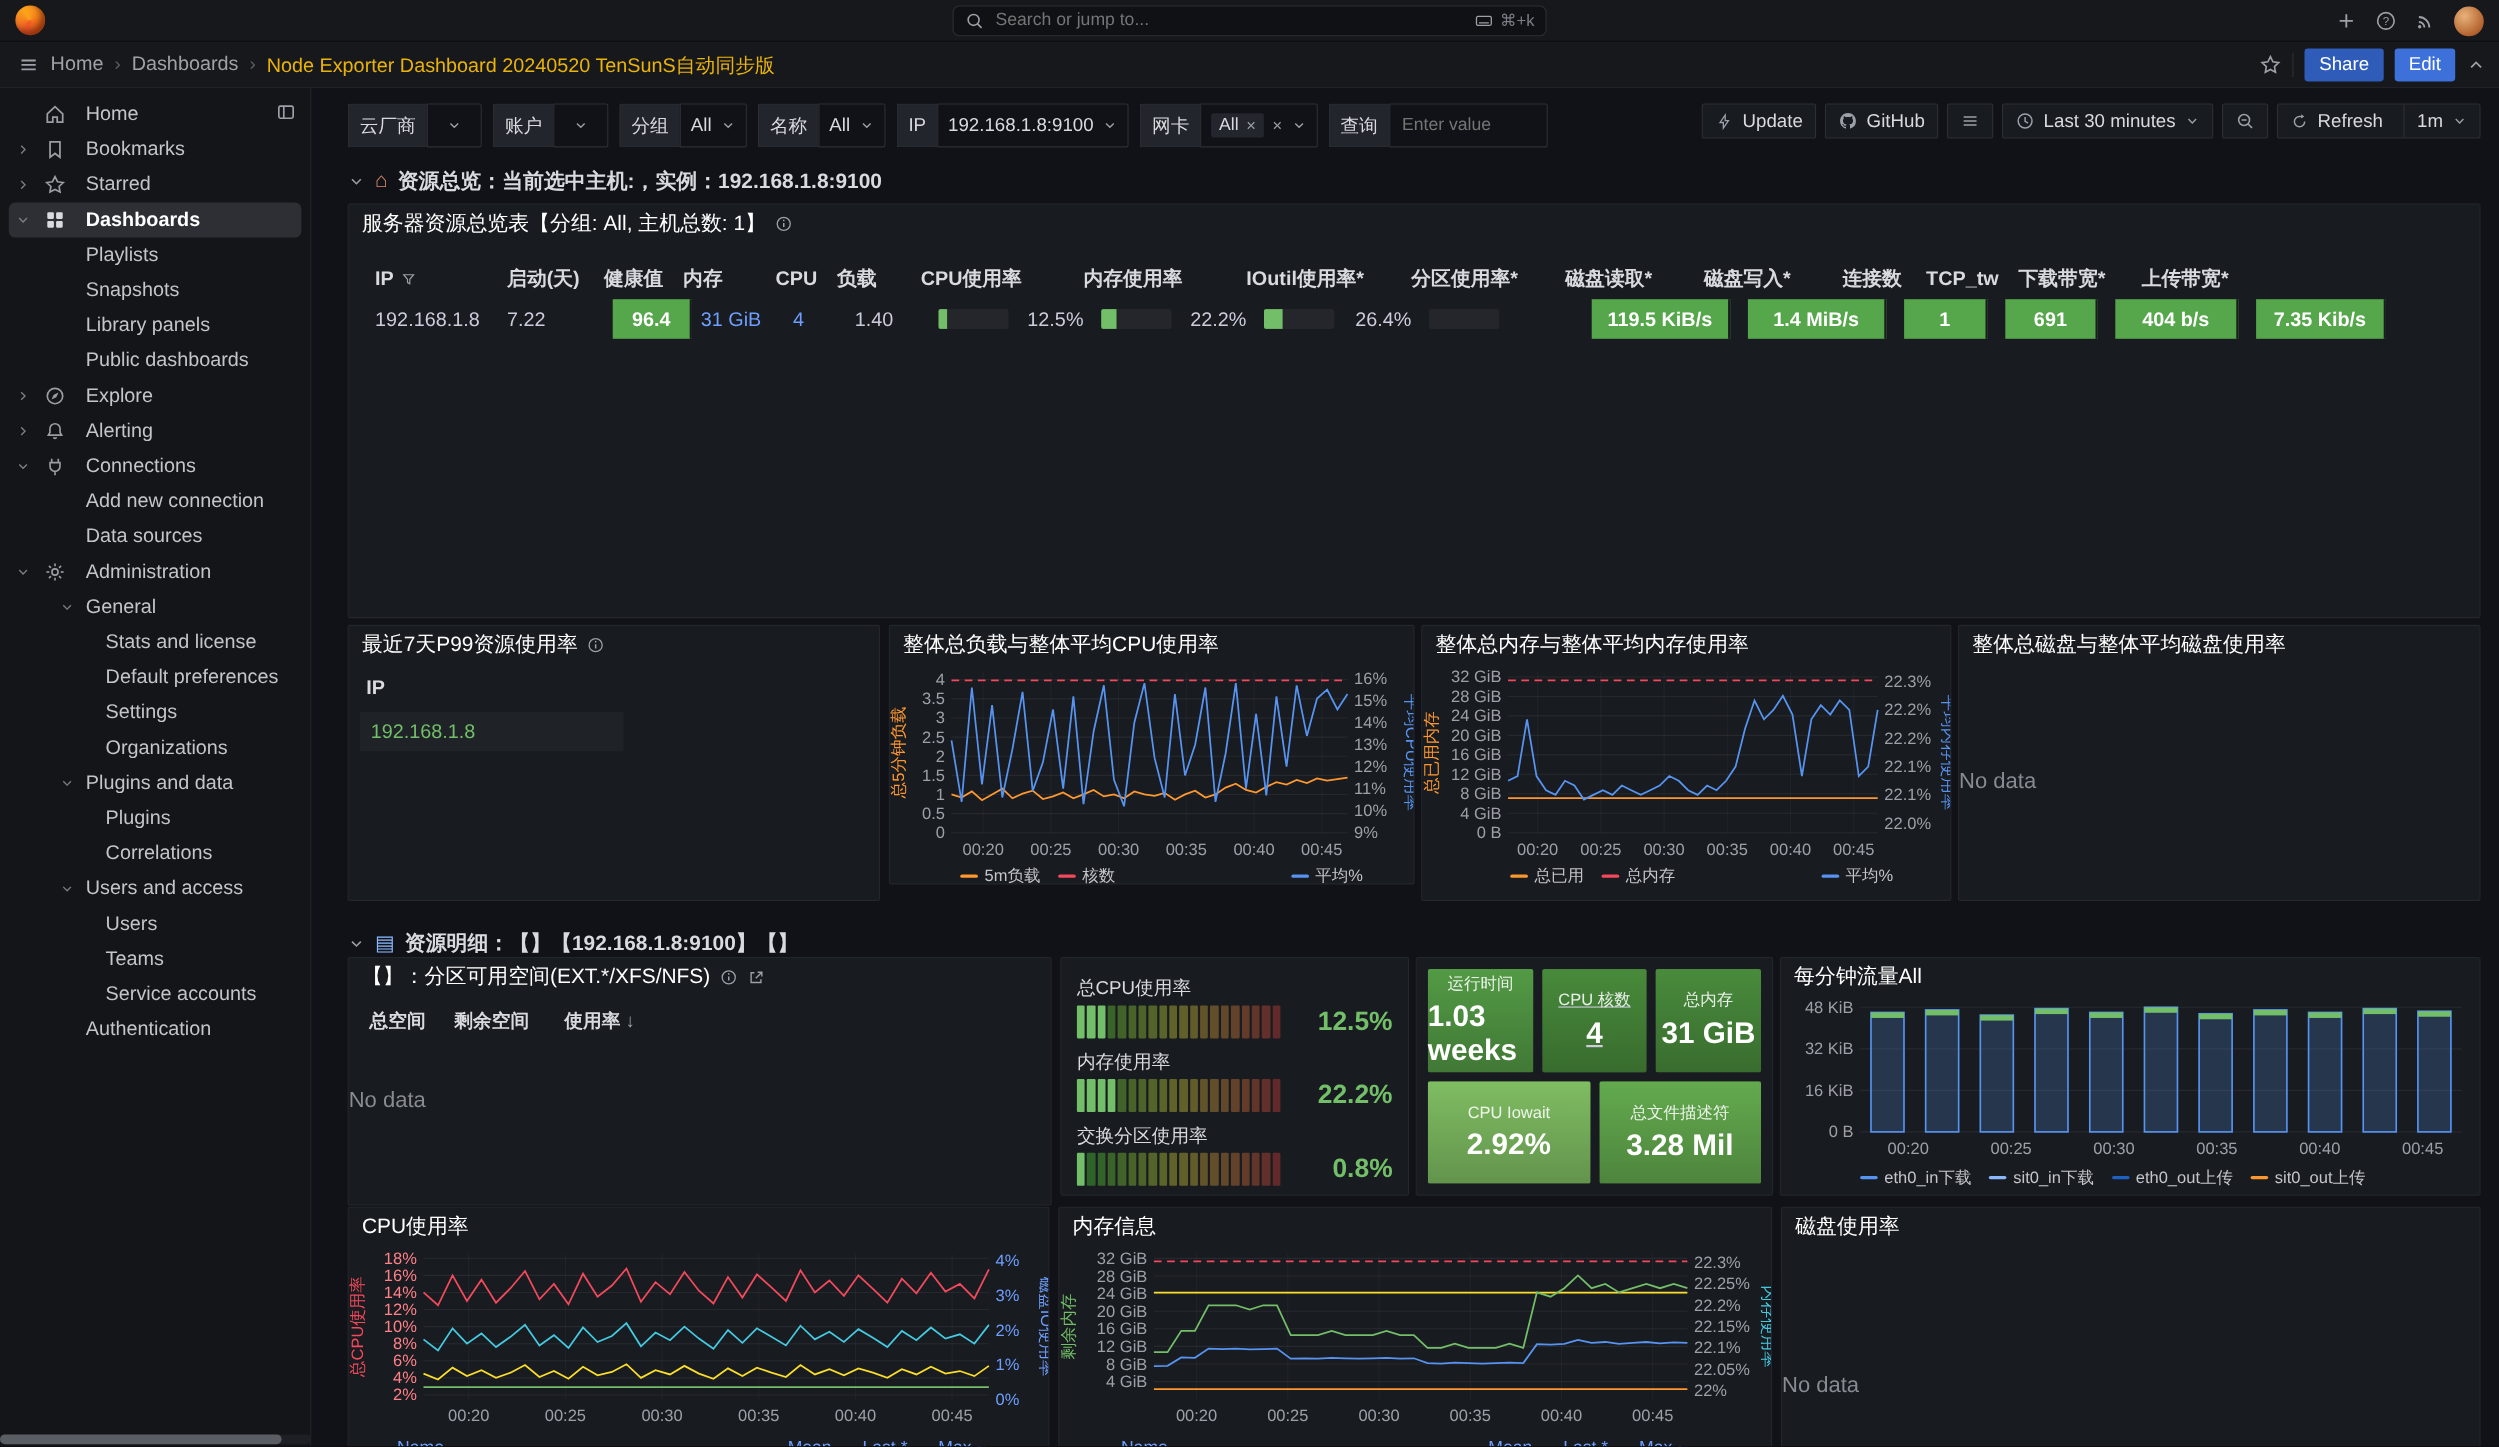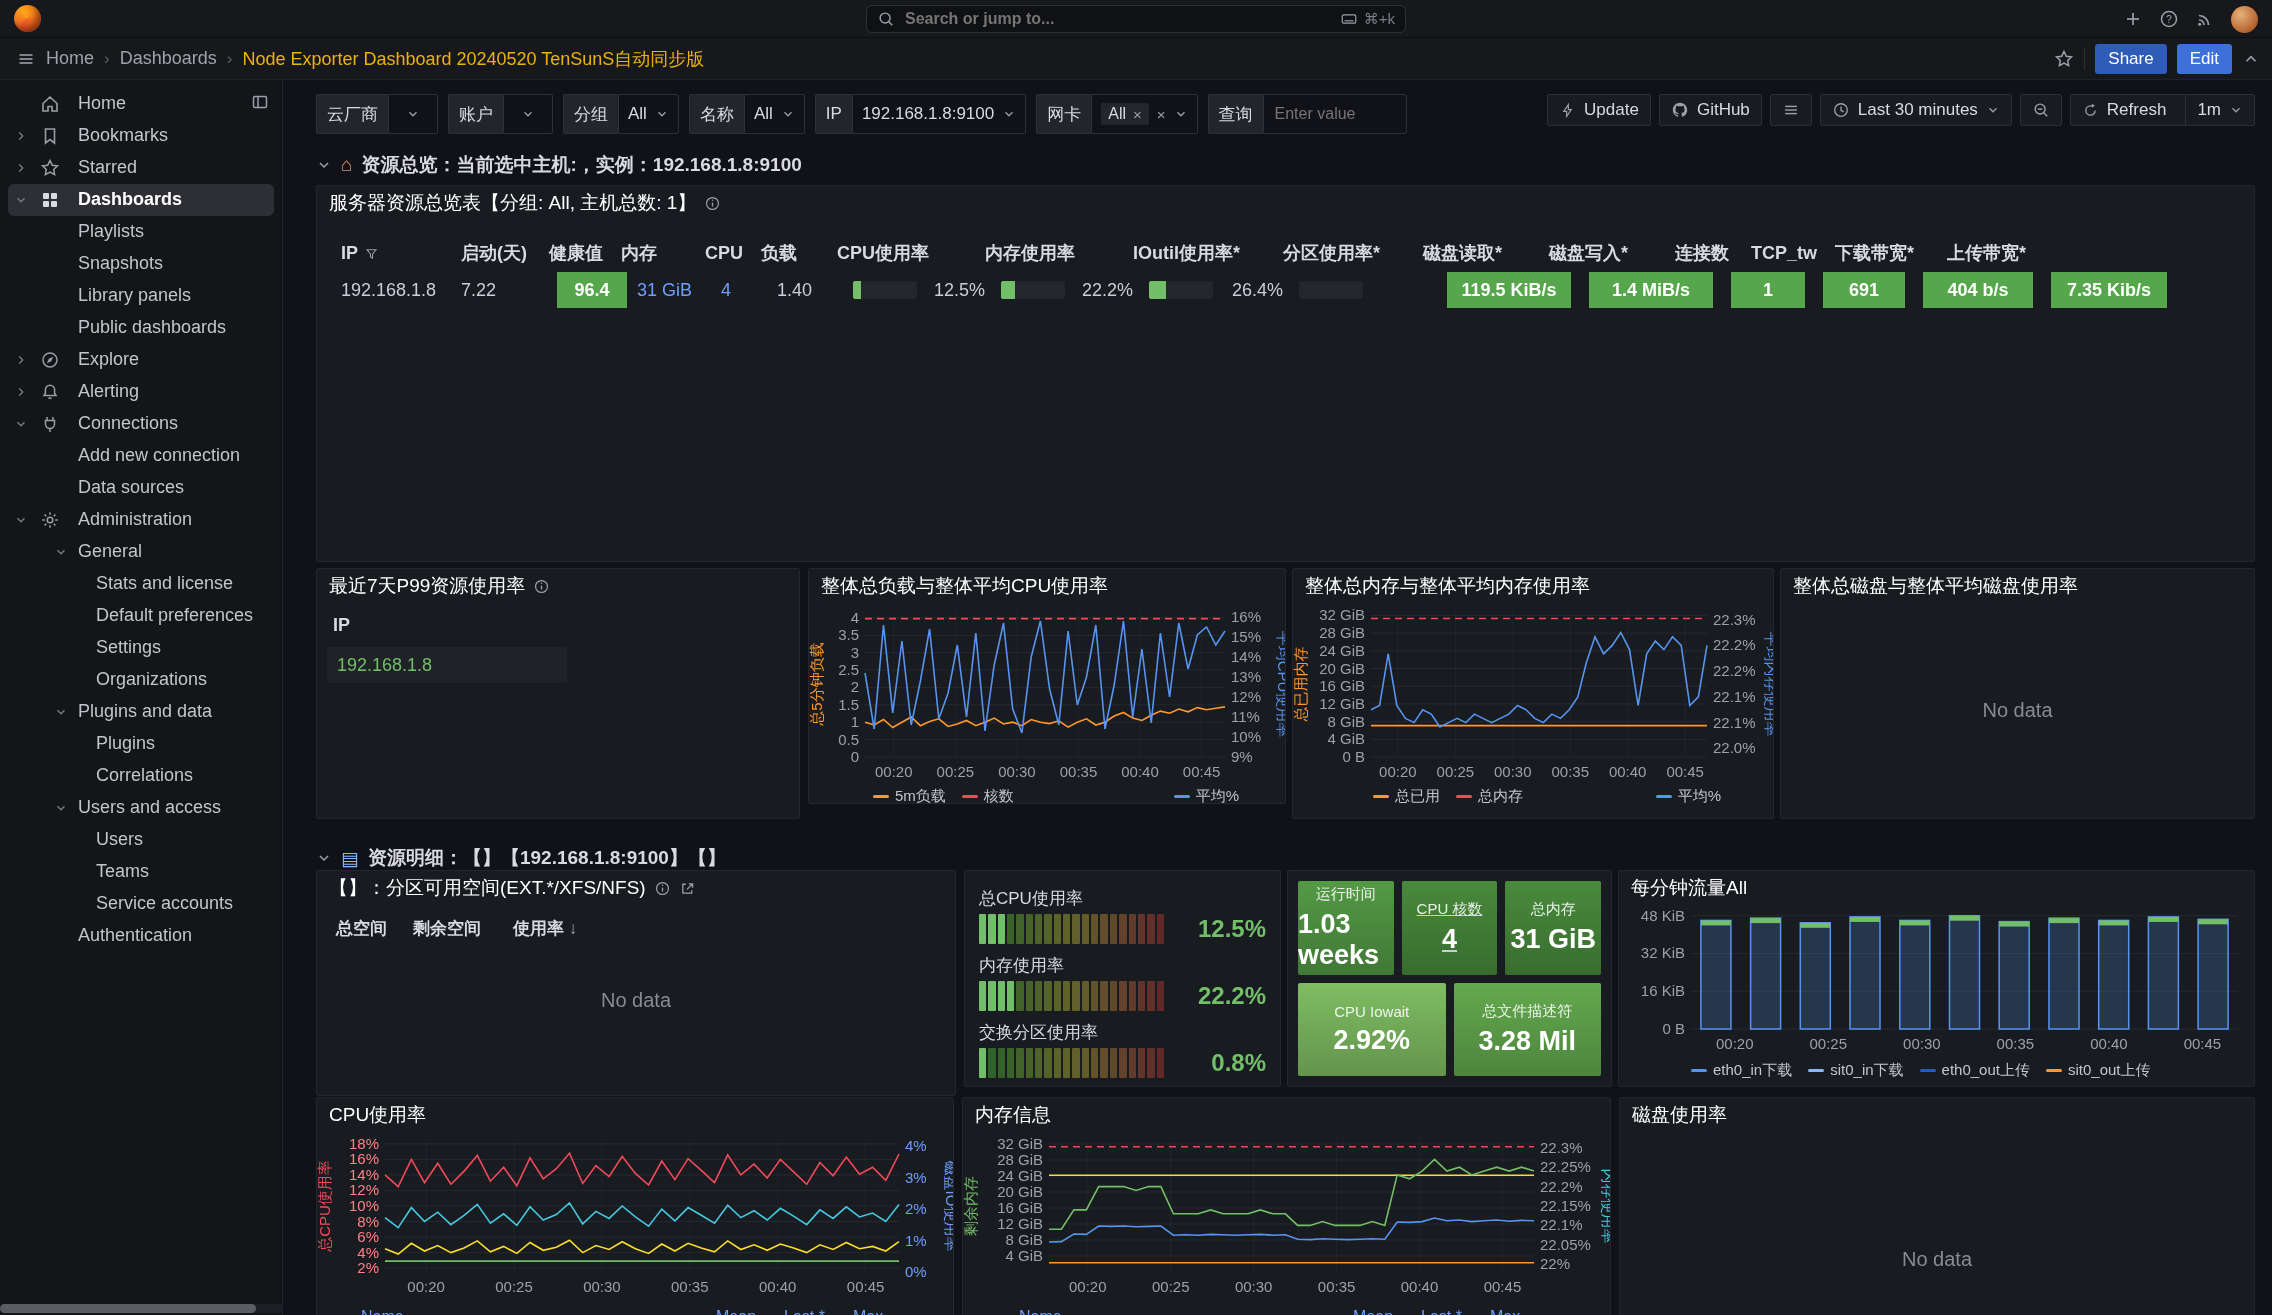--- a/index.html
+++ b/index.html
@@ -6,21 +6,21 @@
   #app{position:relative;width:2272px;height:1315px;background:#111217;overflow:hidden;
        font-family:"Liberation Sans","DejaVu Sans",sans-serif;color:#ccccdc;}
   svg{display:block;}
   
   #topnav{position:absolute;left:0;top:0;width:100%;height:38px;background:#17181c;
           border-bottom:1px solid #0c0d0f;box-sizing:border-box;display:flex;align-items:center;padding:0 14px;gap:14px;}
   .logo{width:27px;height:27px;border-radius:50%;background:conic-gradient(from 210deg,#f05a28,#fba51a,#f8771c,#f05a28);
         box-shadow:inset -4px -4px 6px rgba(60,10,0,.55);flex:none;}
   .searchbox{position:absolute;left:50%;top:5px;transform:translateX(-50%);width:540px;height:28px;background:#101114;
              border:1px solid #2c2f36;border-radius:6px;display:flex;align-items:center;gap:8px;padding:0 10px;box-sizing:border-box;}
-  .searchbox input{flex:1;background:transparent;border:none;outline:none;color:#c2410c;font-size:16px;font-family:inherit;font-weight:bold;}
+  .searchbox input{flex:1;background:transparent;border:none;outline:none;color:#c2410c;font-size:16px;font-family:inherit;}
   .kshort{display:flex;align-items:center;gap:6px;color:#7b7f87;font-size:15px;}
   #topnav-right{position:absolute;right:14px;top:0;height:38px;display:flex;align-items:center;gap:16px;}
   .avatar{width:27px;height:27px;border-radius:50%;background:radial-gradient(circle at 35% 32%,#e8b27a,#b4632f 70%,#7e3f1b);}
   
   #crumbbar{position:absolute;left:0;top:38px;width:100%;height:42px;background:#17181c;border-bottom:1px solid #202228;
             box-sizing:border-box;display:flex;align-items:center;padding:0 16px;gap:10px;}
   .crumb{font-size:18px;color:#9fa2a8;cursor:pointer;}
   .crumb.cur{color:#eab308;cursor:default;}
   .crumbsep{color:#5c5f66;font-size:17px;}
   #crumb-right{position:absolute;right:12px;top:0;height:42px;display:flex;align-items:center;gap:10px;}
@@ -55,21 +55,21 @@
         border-radius:2px;font-size:17px;color:#d9dadf;cursor:pointer;white-space:nowrap;box-sizing:border-box;}
   .tbtn.seg{padding:0;}
   .tbtn.seg .sg{display:flex;align-items:center;gap:8px;padding:0 11px;height:100%;}
   .tbtn.seg .sg+.sg{border-left:1px solid #2c2f36;}
   .secheader{position:absolute;left:32px;display:flex;align-items:center;gap:9px;font-size:19px;font-weight:700;color:#d9dadf;cursor:pointer;}
   .secicon{font-size:19px;}
   
   .panel{position:absolute;background:#181b1f;border:1px solid #23262c;border-radius:2px;box-sizing:border-box;}
   .ptitle{height:34px;display:flex;align-items:center;gap:8px;padding:0 12px;font-size:19px;font-weight:500;color:#ffffff;
           white-space:nowrap;overflow:hidden;cursor:pointer;}
-  .nodata{position:absolute;left:0;right:0;text-align:center;color:#888b92;font-size:20px;}
+  .nodata{position:absolute;left:0;right:0;text-align:left;color:#888b92;font-size:20px;}
   
   .trow{position:absolute;left:16px;display:flex;}
   .th{font-size:18px;font-weight:700;color:#d9dadf;display:flex;align-items:center;gap:6px;padding:0 8px;height:34px;box-sizing:border-box;cursor:pointer;}
   .td{font-size:18px;color:#ccccdc;display:flex;align-items:center;padding:0 8px;height:36px;box-sizing:border-box;}
   .td.bg{background:#56a64b;color:#fff;font-weight:700;justify-content:center;border-right:2px solid #181b1f;margin-left:16px;}
   .td.blue{color:#6e9fff;}
   .td.gauge{gap:8px;}
   .gtrack{width:64px;height:18px;background:#24262c;border-radius:2px;overflow:hidden;flex:none;}
   .gfill{height:100%;background:#73bf69;}
   .td.gauge .gv{margin-left:auto;}

